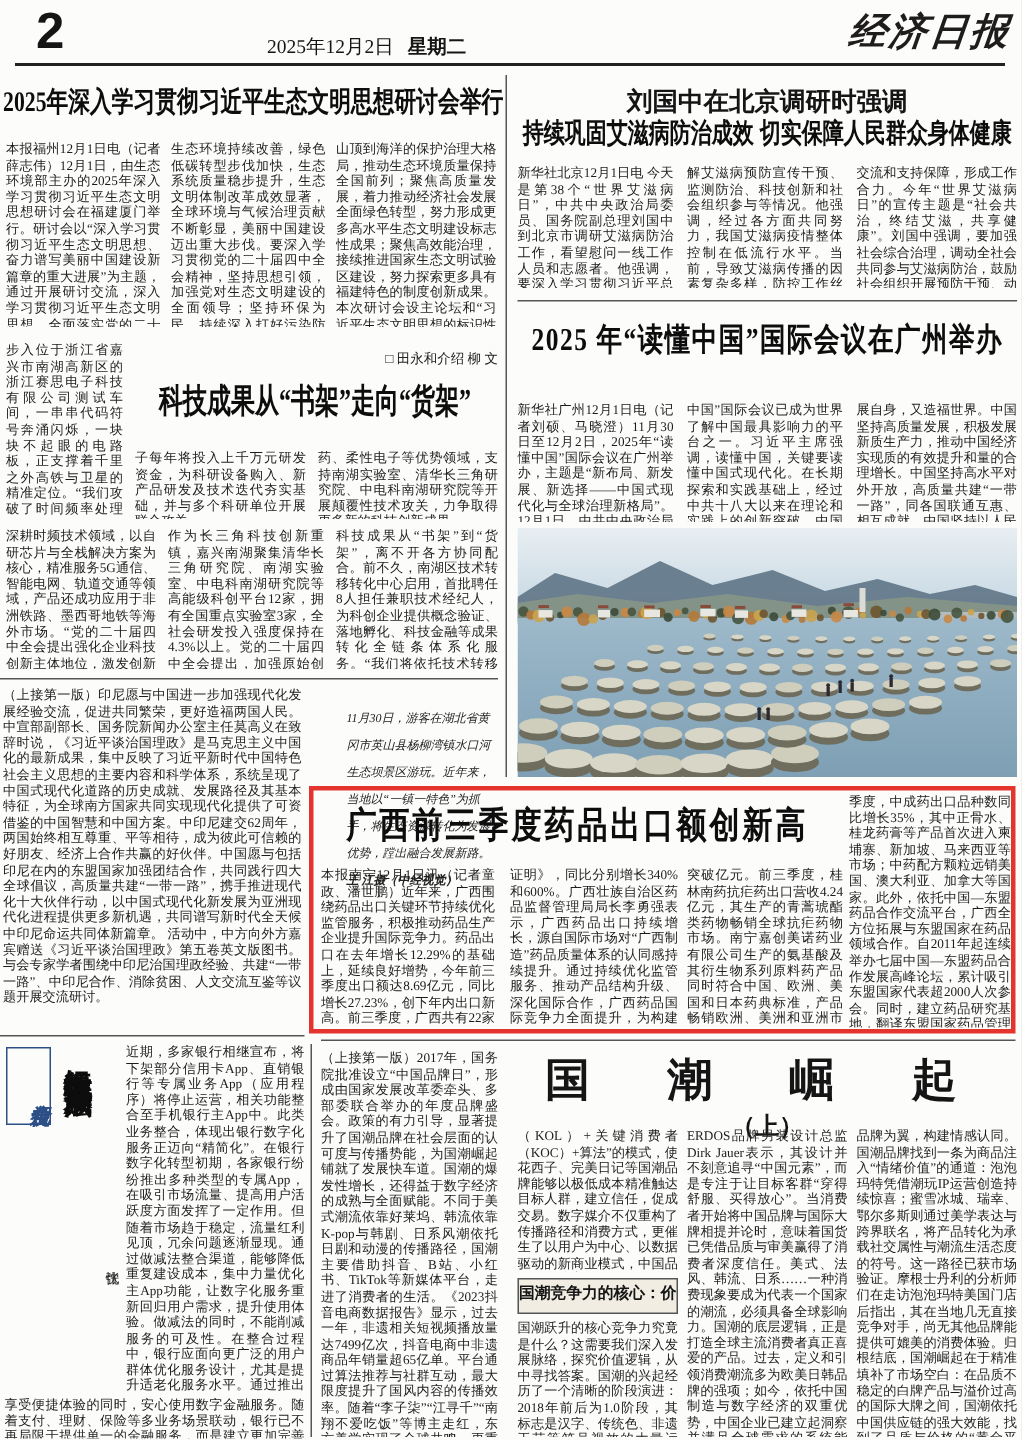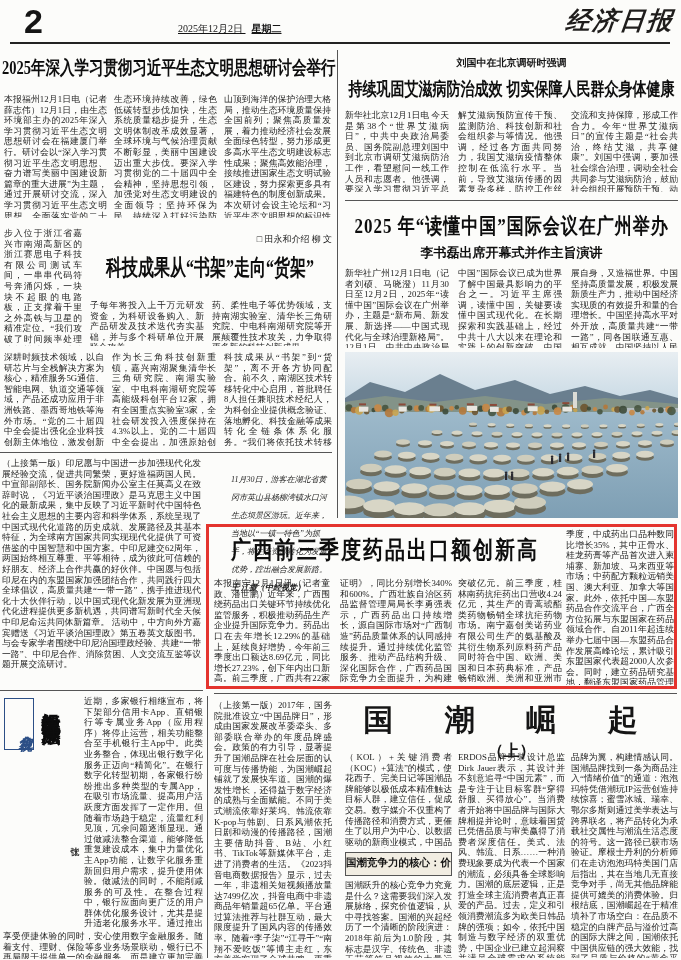--- a/index.html
+++ b/index.html
@@ -29,21 +29,21 @@
   .redlabel{color:#c4271d;font-weight:bold;font-style:italic;font-size:14.5px;
             border-bottom:1.5px solid #c4271d;padding-bottom:1px;letter-spacing:1px;}
   .byline{font-size:9px;color:#222;}
 </style>
 </head>
 <body>
 
 <div id="page">
 
   <div class="abs" style="left:24px;top:2px;font-size:34px;font-weight:bold;font-family:'Liberation Sans',sans-serif;">2</div>
-  <div class="abs" style="left:178px;top:22px;font-size:10px;text-decoration:underline;">
+  <div class="abs" style="left:178px;top:22px;font-size:13px;">
     <span>2025年12月2日</span>
     <b style="margin-left:6px;">星期二</b>
   </div>
   <div class="abs" id="masthead" style="left:566px;top:4px;">经济日报</div>
   <div class="abs rule" style="left:10px;top:42px;width:660px;height:2px;"></div>
   <div class="abs rule" style="left:337px;top:50px;width:1px;height:468px;background:#555;"></div>
 
   <div class="abs hl sy serifhl" style="left:2px;top:56px;width:332px;font-size:14.5px;">2025年深入学习贯彻习近平生态文明思想研讨会举行</div>
   <div class="abs bt" style="left:4px;top:94px;width:103px;height:124px;">本报福州12月1日电（记者薛志伟）12月1日，由生态环境部主办的2025年深入学习贯彻习近平生态文明思想研讨会在福建厦门举行。研讨会以“深入学习贯彻习近平生态文明思想、奋力谱写美丽中国建设新篇章的重大进展”为主题，通过开展研讨交流，深入学习贯彻习近平生态文明思想，全面落实党的二十届四中全会精神，推动加快经济社会发展全面</div>
   <div class="abs bt" style="left:114px;top:94px;width:103px;height:124px;">生态环境持续改善，绿色低碳转型步伐加快，生态系统质量稳步提升，生态文明体制改革成效显著，全球环境与气候治理贡献不断彰显，美丽中国建设迈出重大步伐。要深入学习贯彻党的二十届四中全会精神，坚持思想引领，加强党对生态文明建设的全面领导；坚持环保为民，持续深入打好污染防治攻坚战；坚持“双碳”牵引，加快经济社会发展全面绿色转型；坚</div>
@@ -60,29 +60,28 @@
 
   <div class="abs rule" style="left:0px;top:452px;width:332px;height:1px;background:#555;"></div>
   <div class="abs bt" style="left:2px;top:458px;width:199px;height:228px;">（上接第一版）印尼愿与中国进一步加强现代化发展经验交流，促进共同繁荣，更好造福两国人民。 中宣部副部长、国务院新闻办公室主任莫高义在致辞时说，《习近平谈治国理政》是马克思主义中国化的最新成果，集中反映了习近平新时代中国特色社会主义思想的主要内容和科学体系，系统呈现了中国式现代化道路的历史成就、发展路径及其基本特征，为全球南方国家共同实现现代化提供了可资借鉴的中国智慧和中国方案。中印尼建交62周年，两国始终相互尊重、平等相待，成为彼此可信赖的好朋友、经济上合作共赢的好伙伴。中国愿与包括印尼在内的东盟国家加强团结合作，共同践行四大全球倡议，高质量共建“一带一路”，携手推进现代化十大伙伴行动，以中国式现代化新发展为亚洲现代化进程提供更多新机遇，共同谱写新时代全天候中印尼命运共同体新篇章。 活动中，中方向外方嘉宾赠送《习近平谈治国理政》第五卷英文版图书。与会专家学者围绕中印尼治国理政经验、共建“一带一路”、中印尼合作、消除贫困、人文交流互鉴等议题开展交流研讨。</div>
   <div class="abs rule" style="left:0px;top:690px;width:203px;height:1px;background:#555;"></div>
 
   <div class="abs" style="left:231px;top:468px;width:102px;height:58px;font-style:italic;">
     <span class="caption">11月30日，游客在湖北省黄冈市英山县杨柳湾镇水口河生态坝景区游玩。近年来，当地以“一镇一特色”为抓手，将生态资源转化为发展优势，蹚出融合发展新路。</span>
     <span class="caption" style="font-weight:bold;">王 江摄（中经视觉）</span>
   </div>
 
-  <div class="abs kicker" style="left:345px;top:56px;width:333px;font-size:10px;">刘国中在北京调研时强调</div>
+  <div class="abs kicker" style="left:345px;top:56px;width:333px;font-size:17px;">刘国中在北京调研时强调</div>
   <div class="abs hl sy" style="left:345px;top:78px;width:333px;font-size:14px;">持续巩固艾滋病防治成效 切实保障人民群众身体健康</div>
   <div class="abs bt" style="left:345px;top:110px;width:104px;height:82px;">新华社北京12月1日电 今天是第38个“世界艾滋病日”，中共中央政治局委员、国务院副总理刘国中到北京市调研艾滋病防治工作，看望慰问一线工作人员和志愿者。他强调，要深入学习贯彻习近平总书记重要指示批示精神，认真落实党中央、国务院部署，压实各方责任，完善艾滋病防治体系，持续巩固防治成效，切实保障人民群众身体健康。</div>
   <div class="abs bt" style="left:458px;top:110px;width:104px;height:82px;">解艾滋病预防宣传干预、监测防治、科技创新和社会组织参与等情况。他强调，经过各方面共同努力，我国艾滋病疫情整体控制在低流行水平。当前，导致艾滋病传播的因素复杂多样，防控工作丝毫不能松懈。要认真落实艾滋病防治规划，进一步加强有针对性的宣传教育和综合干预，扎实做好检测咨询、治疗重点人群、重点地区防控，阻断母婴传播，要</div>
   <div class="abs bt" style="left:571px;top:110px;width:107px;height:82px;">交流和支持保障，形成工作合力。今年“世界艾滋病日”的宣传主题是“社会共治，终结艾滋，共享健康”。刘国中强调，要加强社会综合治理，调动全社会共同参与艾滋病防治，鼓励社会组织开展预防干预、动员检测、随访管理等服务，促进专业防治机构和社会组织有效衔接。要加强对艾滋病感染者的关怀救助，保障其合法权益，帮助他们回归正常生活。</div>
   <div class="abs rule" style="left:345px;top:200px;width:333px;height:1px;background:#555;"></div>
 
   <div class="abs hl serifhl" style="left:345px;top:212px;width:333px;font-size:17px;letter-spacing:1px;transform:scaleY(1.25);transform-origin:center top;">2025 年“读懂中国”国际会议在广州举办</div>
-  <div class="abs hl serifhl" style="left:345px;top:244px;width:333px;font-size:13px;">李书磊出席开幕式并作主旨演讲</div>
   <div class="abs bt" style="left:345px;top:268px;width:104px;height:80px;">新华社广州12月1日电（记者刘硕、马晓澄）11月30日至12月2日，2025年“读懂中国”国际会议在广州举办，主题是“新布局、新发展、新选择——中国式现代化与全球治理新格局”。12月1日，中共中央政治局委员、中宣部部长李书磊出席开幕式并作主旨演讲。中共中央政治局委员、广东省委书记黄坤明出席开幕式并致辞。与会嘉宾表示，经过多年发展，“读懂</div>
   <div class="abs bt" style="left:458px;top:268px;width:104px;height:80px;">中国”国际会议已成为世界了解中国最具影响力的平台之一。习近平主席强调，读懂中国，关键要读懂中国式现代化。在长期探索和实践基础上，经过中共十八大以来在理论和实践上的创新突破，中国成功推进和拓展了中国式现代化。中共二十届四中全会擘画了未来五年中国式现代化发展蓝图，对于同世界各国共享发展机遇、携手同行现代化之路具有重要意义。与会嘉宾认为，中国式现代化既发</div>
   <div class="abs bt" style="left:571px;top:268px;width:107px;height:80px;">展自身，又造福世界。中国坚持高质量发展，积极发展新质生产力，推动中国经济实现质的有效提升和量的合理增长。中国坚持高水平对外开放，高质量共建“一带一路”，同各国联通互惠、相互成就。中国坚持以人民为中心的发展理念，在发展中保障和改善民生，让发展成果更多更公平惠及全体人民。来自政界、战略界、企业界、学界以及有关国际组织的600多位中外嘉宾与会。</div>
 
   <div class="abs" style="left:345px;top:352px;width:333px;height:166px;">
     <svg id="photo-svg" width="333" height="166" viewBox="0 0 333 166">
       <defs>
         <linearGradient id="sky" x1="0" y1="0" x2="0" y2="1">
           <stop offset="0" stop-color="#e8eef2"></stop>
             <stop offset="1" stop-color="#c3d6e2"></stop>

